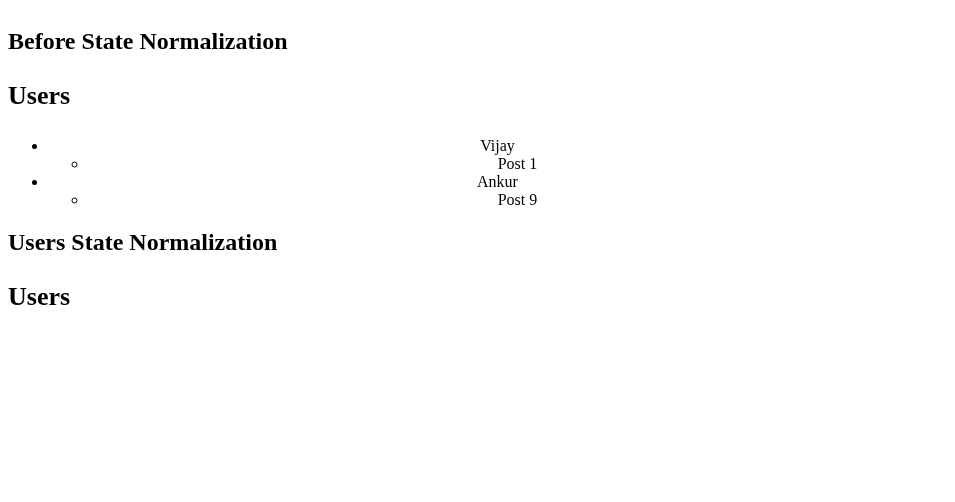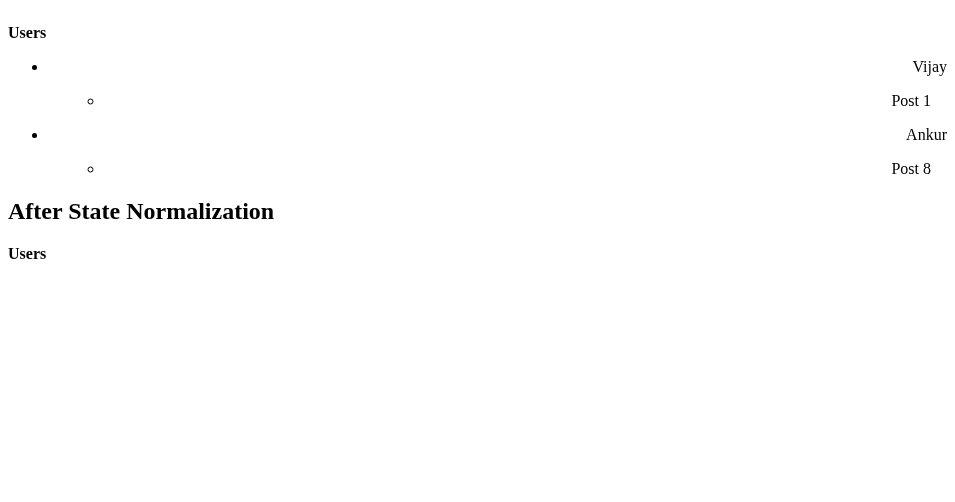--- a/index.html
+++ b/index.html
@@ -8,56 +8,57 @@
     color: #000;
     background: #fff;
     font-size: 16px;
   }
   h2 {
     font-size: 24px;
     font-weight: bold;
     margin: 0.83em 0;
   }
   h3 {
-    font-size: 16px;
+    font-size: 26px;
     font-weight: bold;
     margin: 1em 0;
   }
   p {
     margin: 1em 0;
   }
   ul {
     margin: 1em 0;
     padding-left: 40px;
   }
   ul ul {
-    margin: 16px;
+    margin: 0;
   }
   li {
-    text-align: right;
+    text-align: center;
   }
   ul {
     list-style-type: disc;
   }
   ul ul {
     list-style-type: circle;
   }
 </style>
 </head>
 <body>
 
 <section>
+  <h2>Before State Normalization</h2>
   <h3>Users</h3>
   <ul>
       <li>Vijay<ul>
           <li>Post 1</li>
         </ul></li>
       <li>Ankur<ul>
-          <li>Post 8</li>
+          <li>Post 9</li>
         </ul></li>
     </ul>
 </section>
 
 <section>
-  <h2>After State Normalization</h2>
+  <h2>Users State Normalization</h2>
   <h3>Users</h3>
 
 </section>
 
 </body></html>

